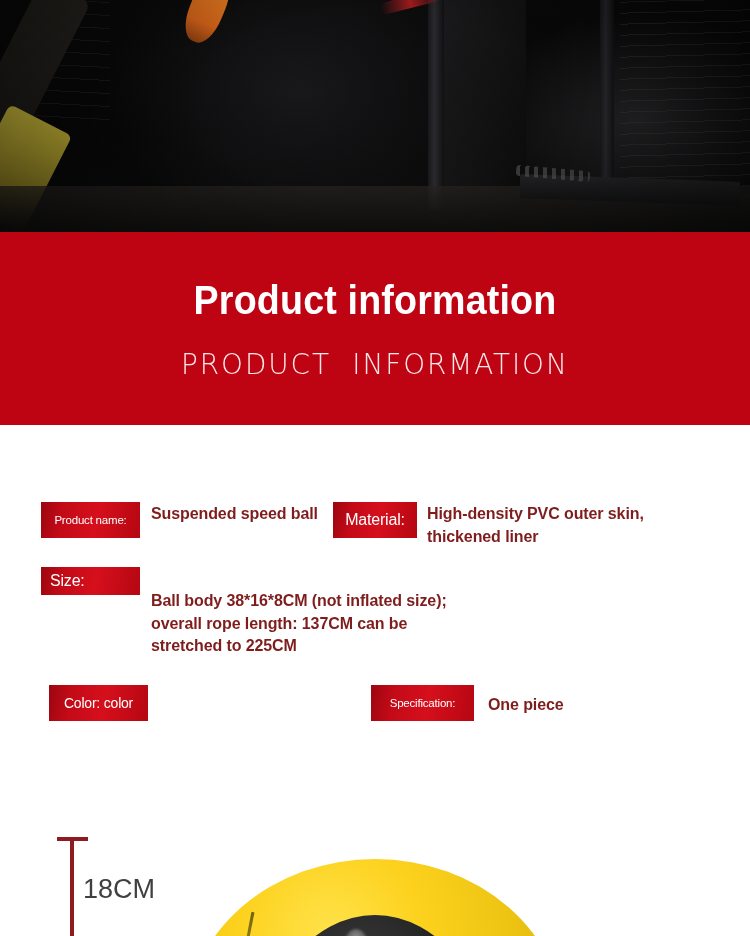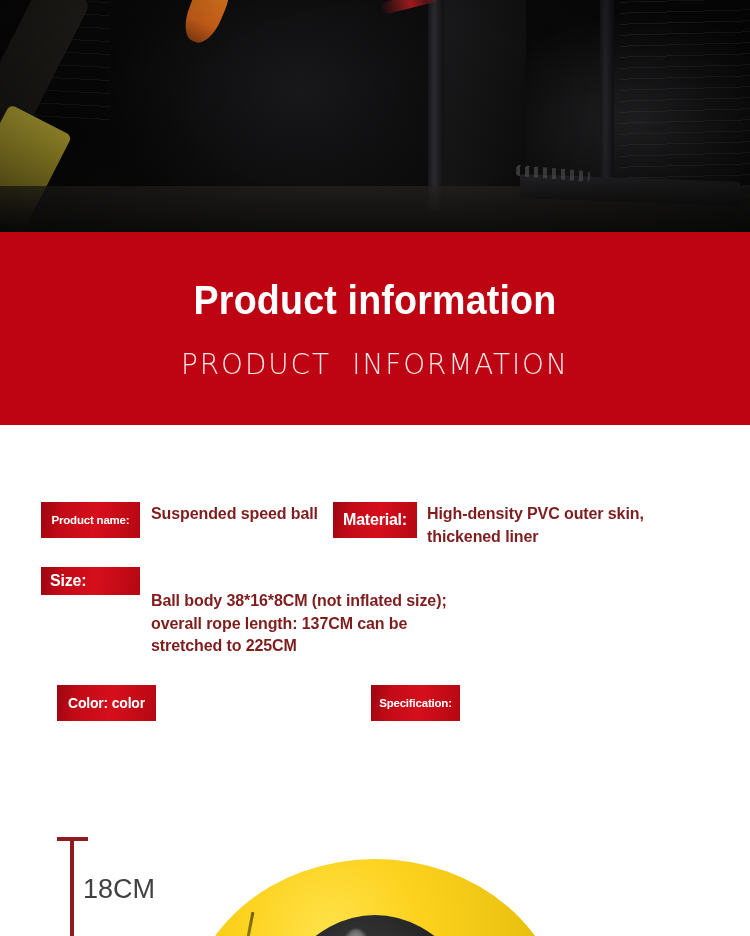--- a/index.html
+++ b/index.html
@@ -195,21 +195,21 @@
   }
   .spec-row {
     position: absolute;
     display: flex;
     align-items: flex-start;
   }
   .chip {
     flex: 0 0 auto;
     background: linear-gradient(100deg, #9b0610 0%, #c30a17 22%, #d60f1c 55%, #b50712 100%);
     color: #ffffff;
-    font-weight: bold;
+    font-weight: normal;
     display: flex;
     align-items: center;
     justify-content: center;
     box-sizing: border-box;
     white-space: nowrap;
     font-family: "Liberation Sans Narrow", "Liberation Sans", sans-serif;
     letter-spacing: -0.2px;
   }
   .val {
     color: #7f1d1d;
@@ -229,27 +229,27 @@
   .row-mat   { left: 333px; top: 77px; }
   .row-mat .chip { width: 84px; height: 36px; font-size: 16px; }
   .row-mat .val  { width: 268px; margin-left: 10px; margin-top: 1px; }
 
   
   .row-size  { left: 41px;  top: 142px; }
   .row-size .chip { width: 99px; height: 28px; font-size: 16px; justify-content: flex-start; padding-left: 9px; }
   .row-size .val  { width: 300px; margin-left: 11px; margin-top: 23px; }
 
   
-  .row-color { left: 41px;  top: 260px; padding-left: 16px; }
+  .row-color { left: 33px;  top: 260px; padding-left: 16px; }
   .row-color .chip { width: 99px; height: 36px; font-size: 14px; }
   .row-color .val  { width: 200px; margin-left: 11px; margin-top: 1px; }
 
   
   .row-spec  { left: 371px; top: 260px; }
-  .row-spec .chip { width: 89px; height: 36px; font-size: 11.5px; }
+  .row-spec .chip { width: 103px; height: 36px; font-size: 11.5px; }
   .row-spec .val  { width: 180px; margin-left: 14px; margin-top: 9px; }
 
   
   .measure {
     position: absolute;
     left: 0;
     top: 820px;
     width: 750px;
     height: 116px;
   }
@@ -365,20 +365,21 @@
       <div class="chip">Size:</div>
       <div class="val">Ball body 38*16*8CM (not inflated size); overall rope length: 137CM can be stretched to 225CM</div>
     </div>
 
     <div class="spec-row row-color">
       <div class="chip">Color: color</div>
     </div>
 
     <div class="spec-row row-spec">
       <div class="chip">Specification:</div>
+      <div class="val">One piece</div>
     </div>
 
   </div>
 
   <div class="measure">
     <div class="dim-cap"></div>
     <div class="dim-line"></div>
     <div class="dim-label">18CM</div>
     <div class="ball">
       <div class="ball-panel">

